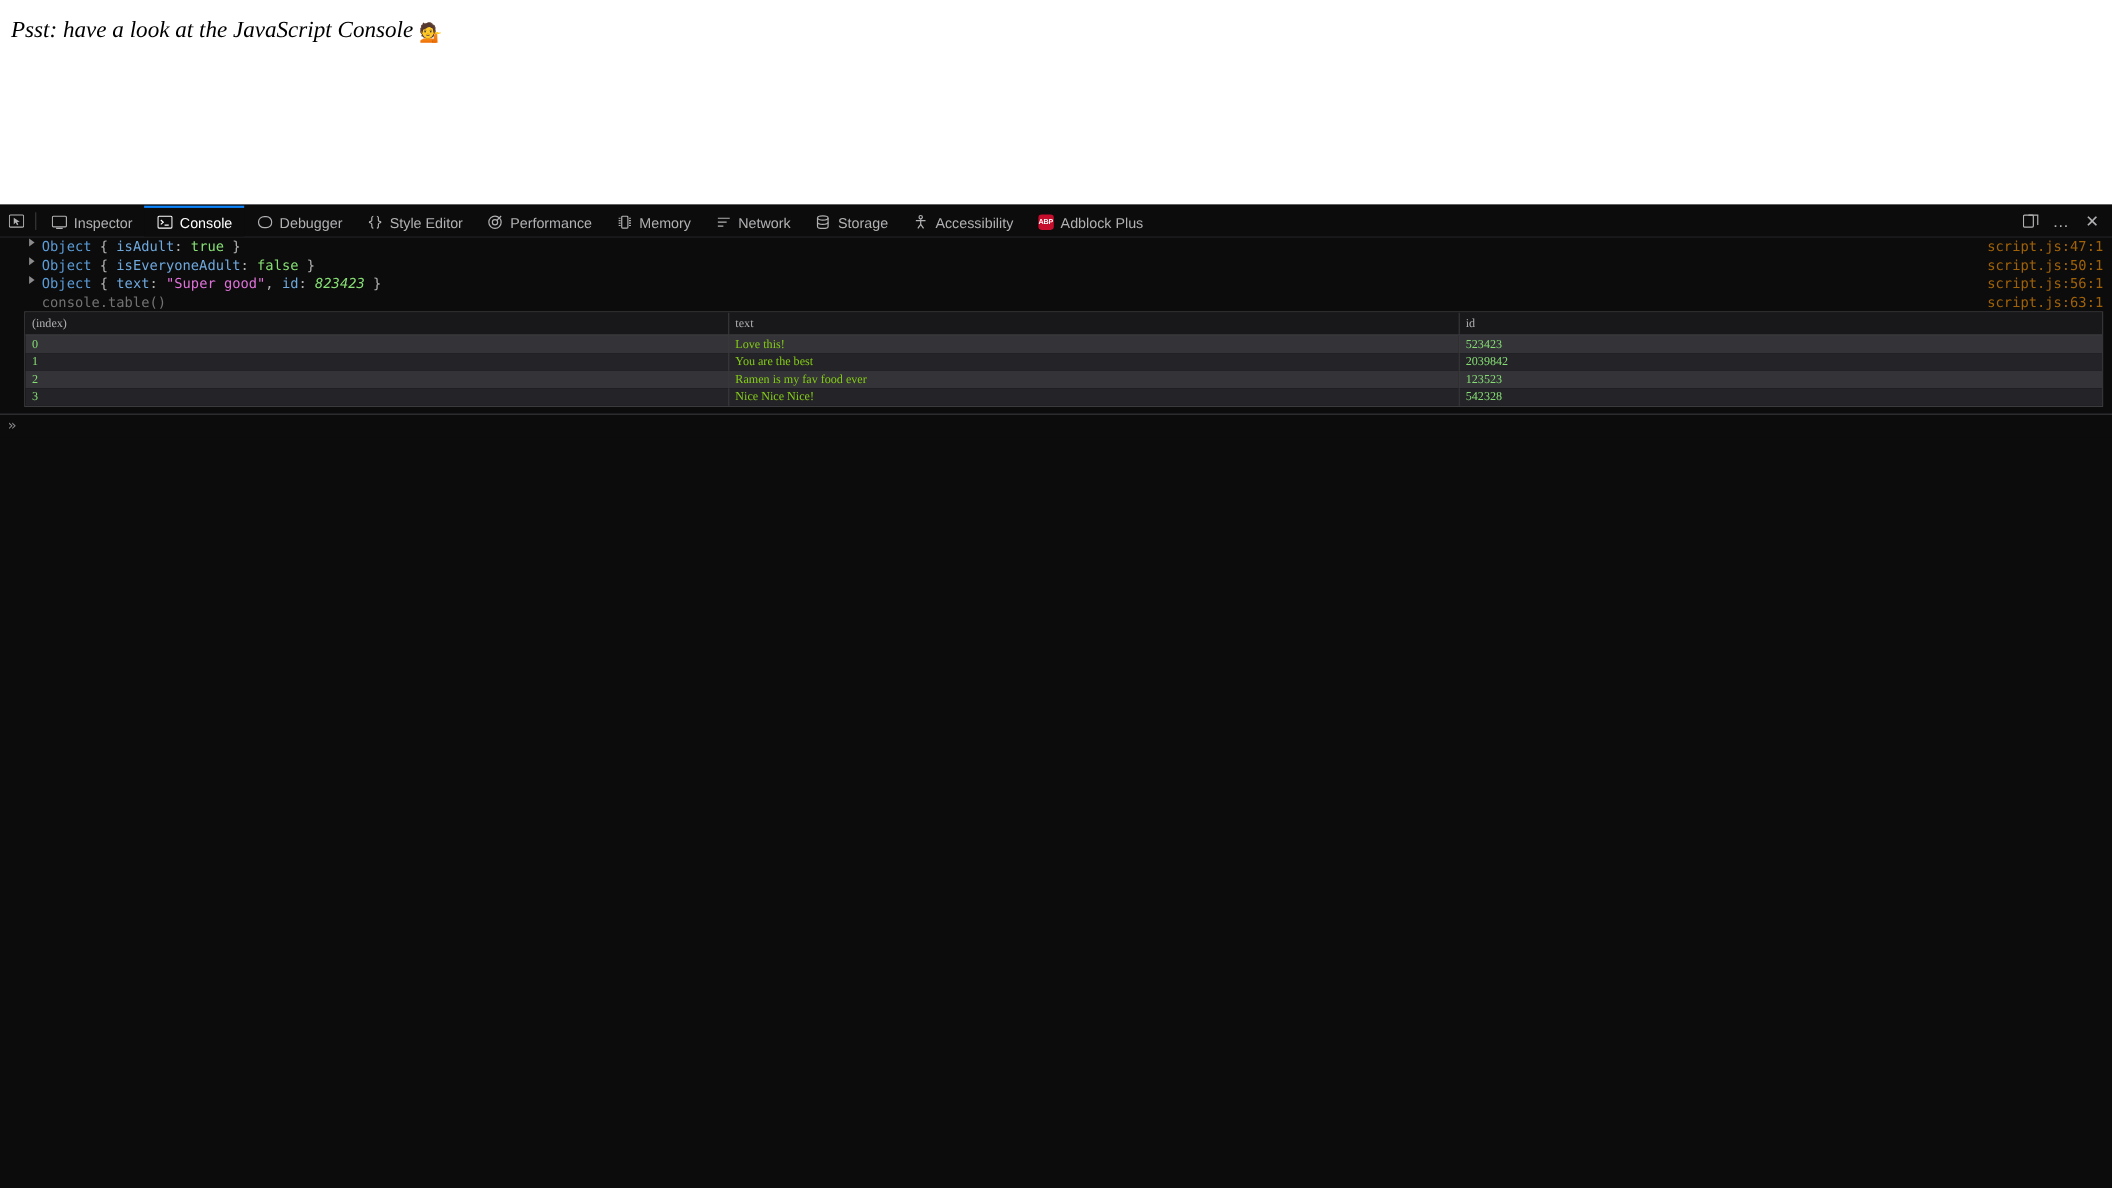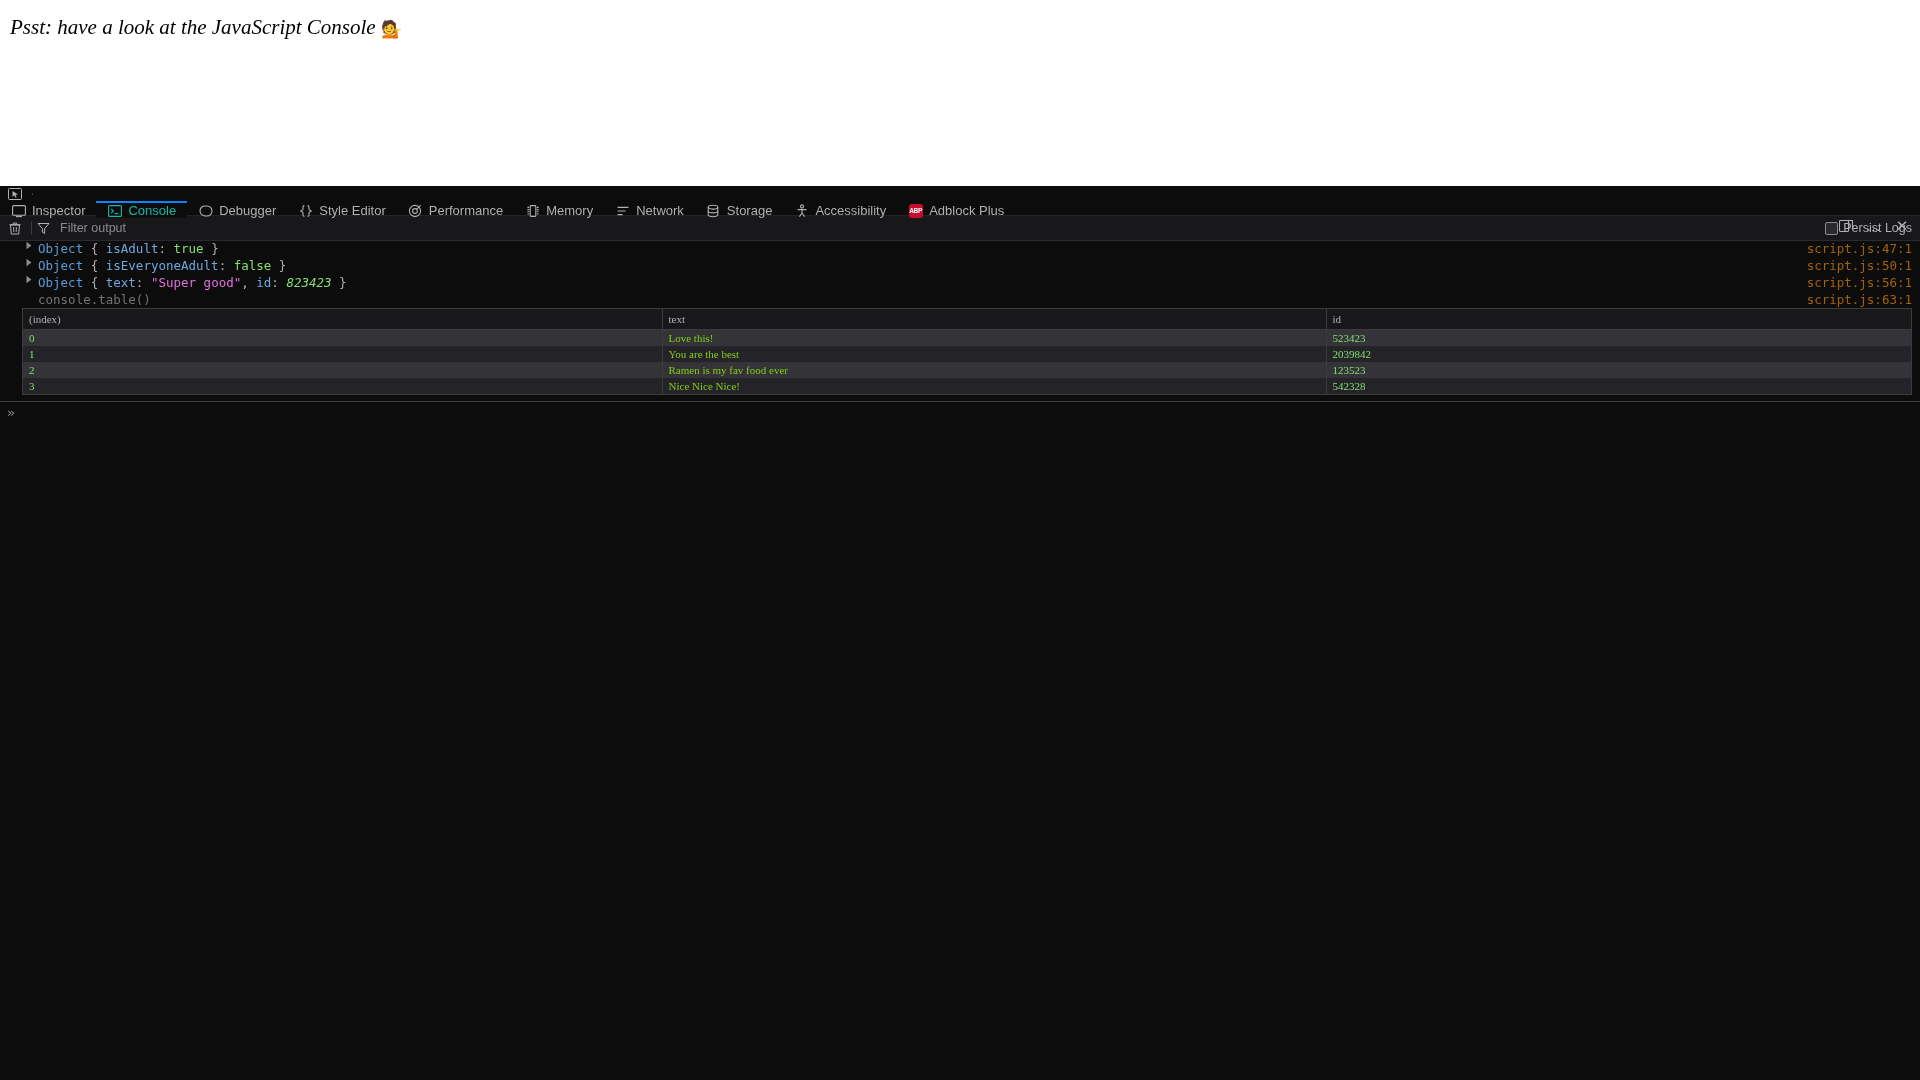--- a/index.html
+++ b/index.html
@@ -59,21 +59,20 @@
 
   
   #toolbar {
     height: 29px;
     min-height: 29px;
     background: #0c0c0d;
     border-bottom: 1px solid #232327;
     display: flex;
     align-items: stretch;
     position: relative;
-    flex-direction: column;
   }
 
   .tb-left {
     display: flex;
     align-items: stretch;
   }
 
   .picker-btn {
     width: 30px;
     display: flex;
@@ -101,21 +100,21 @@
     padding: 0 11px;
     color: #b1b1b3;
     font-size: 13px;
     white-space: nowrap;
     cursor: pointer;
     border-top: 2px solid transparent;
     position: relative;
     user-select: none;
   }
   .tab.active {
-    color: #14b8a6;
+    color: #ffffff;
     border-top: 2px solid #0a84ff;
     background: #0c0c0d;
     align-items: center;
   }
   .tab .tab-icon {
     display: inline-flex;
     align-items: center;
     justify-content: center;
     width: 15px;
     height: 15px;
@@ -469,41 +468,20 @@
         <svg width="15" height="14" viewBox="0 0 15 14">
           <rect x="0.5" y="1.5" width="9" height="11" rx="1" fill="none" stroke="#b1b1b3" stroke-width="1.1"></rect>
           <path d="M5 1.5 L13.5 1.5 L13.5 10.5" fill="none" stroke="#b1b1b3" stroke-width="1.1"></path>
         </svg>
       </div>
       <div class="tb-btn dots-btn">…</div>
       <div class="tb-btn close-btn">✕</div>
     </div>
   </div>
 
-  <div id="filterbar">
-    <div class="fb-btn">
-      <svg width="12" height="13" viewBox="0 0 12 13">
-        <path d="M1.5 3 L10.5 3 L9.7 12 L2.3 12 Z" fill="none" stroke="#b1b1b3" stroke-width="1"></path>
-        <path d="M0.5 2.7 L11.5 2.7" stroke="#b1b1b3" stroke-width="1"></path>
-        <path d="M4.2 2.6 L4.2 1.1 L7.8 1.1 L7.8 2.6" fill="none" stroke="#b1b1b3" stroke-width="1"></path>
-        <path d="M4.6 5 L4.8 10 M7.4 5 L7.2 10" stroke="#b1b1b3" stroke-width="0.9"></path>
-      </svg>
-    </div>
-    <div class="fb-sep"></div>
-    <div id="filter-input-wrap">
-      <svg width="13" height="13" viewBox="0 0 13 13">
-        <path d="M1 1.5 L12 1.5 L7.6 6.6 L7.6 11.5 L5.4 10.2 L5.4 6.6 Z" fill="none" stroke="#b1b1b3" stroke-width="1"></path>
-      </svg>
-      <input id="filter-input" type="text" placeholder="Filter output" style="">
-    </div>
-    <div id="persist-wrap">
-      <span class="checkbox"></span>
-      <span>Persist Logs</span>
-    </div>
-  </div>
 
   <div id="console-output">
     <div id="messages">
         <div class="msg-row">
           <div class="twisty">
             <svg width="8" height="9" viewBox="0 0 8 9">
               <path d="M1.5 0.8 L6.4 4.5 L1.5 8.2 Z" fill="#8c8c8f"></path>
             </svg>
           </div>
           <div class="msg-body"><span class="tok-objname">Object </span><span class="tok-brace">{ </span><span class="tok-prop">isAdult</span><span class="tok-punc">: </span><span class="tok-bool">true</span><span class="tok-brace"> }</span></div>

